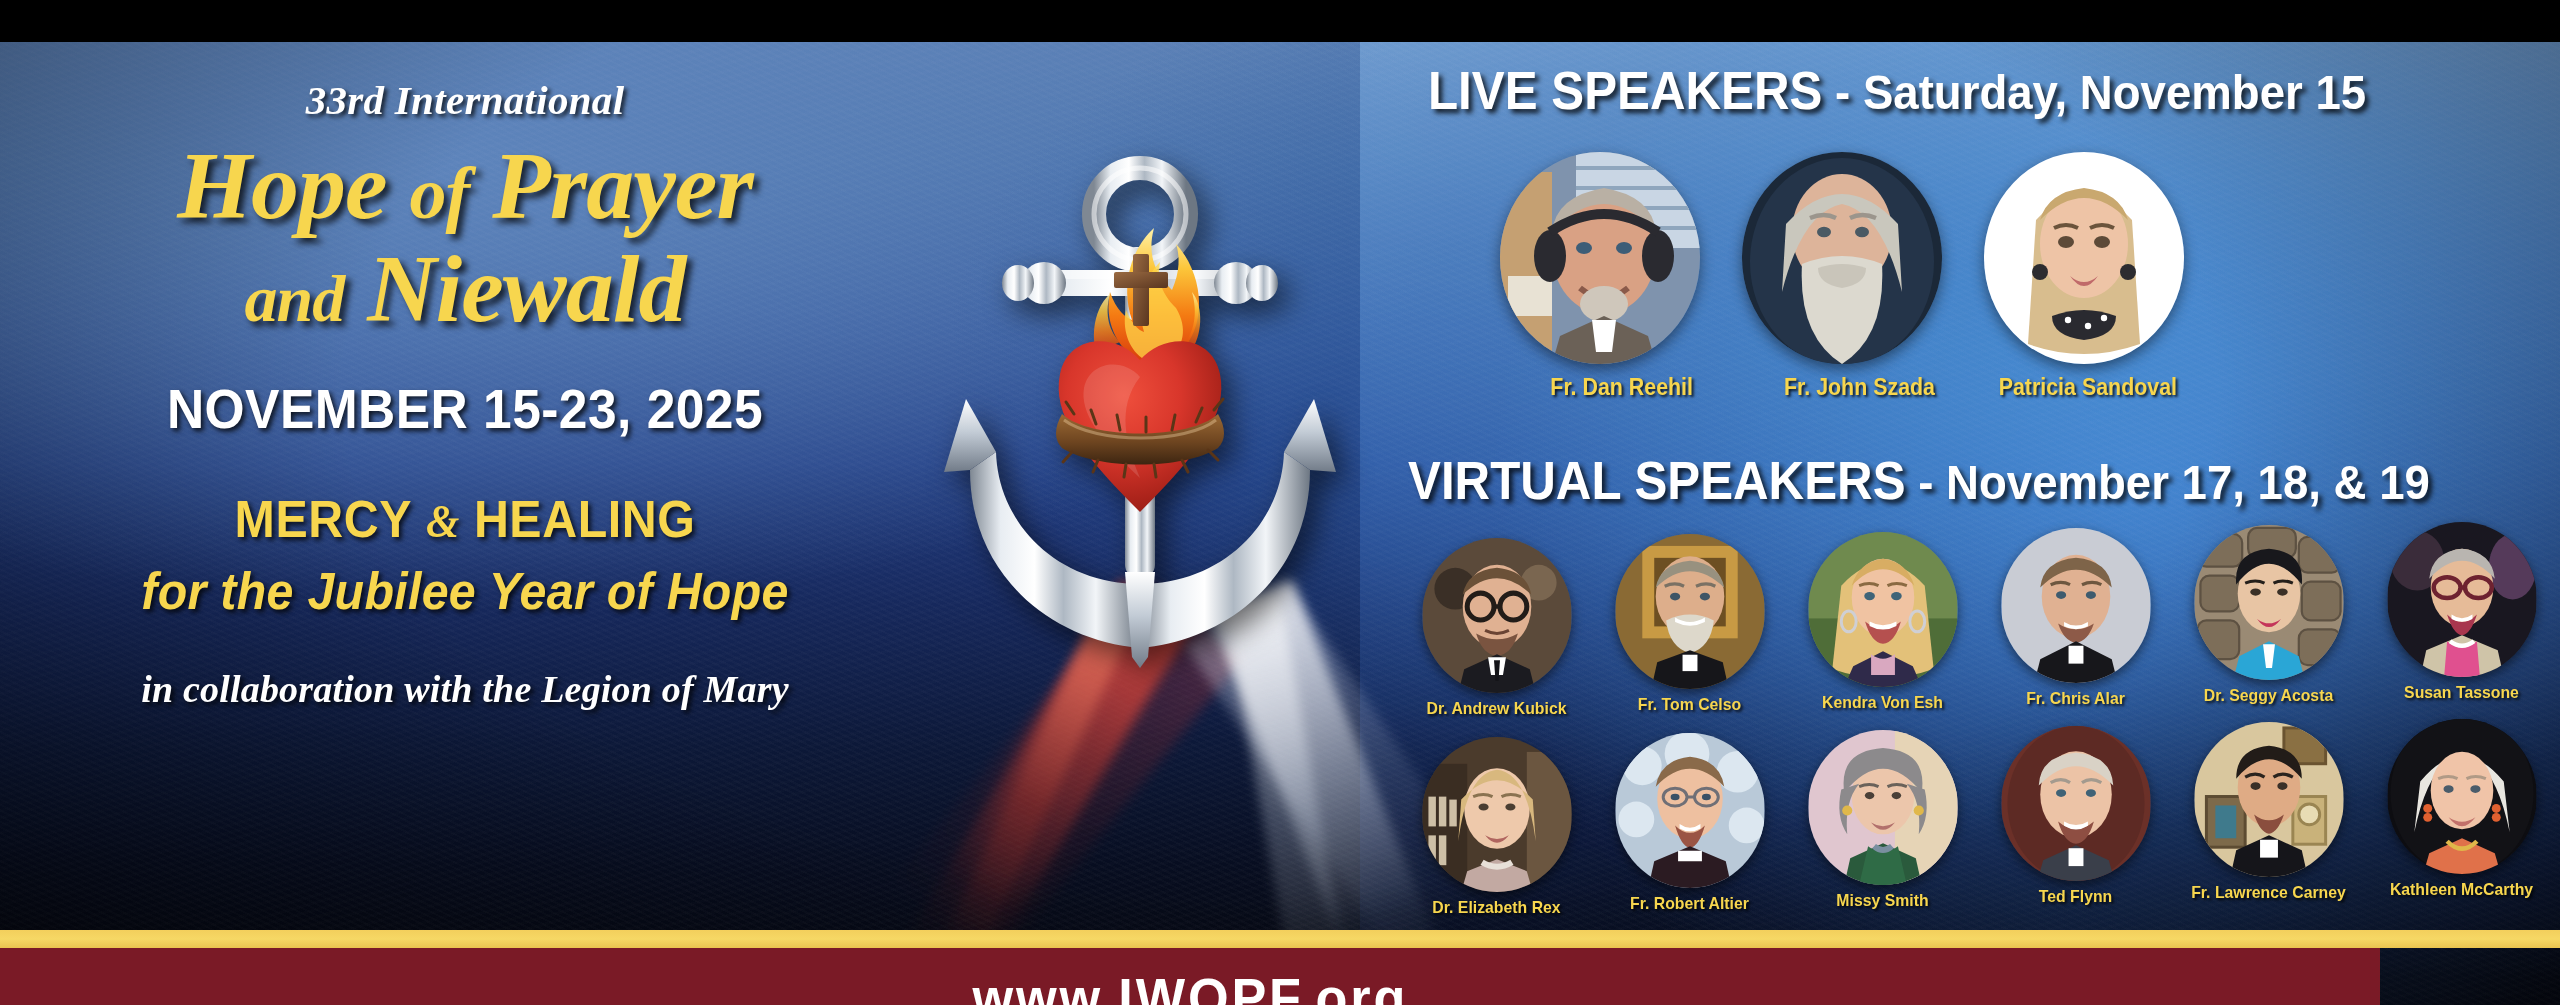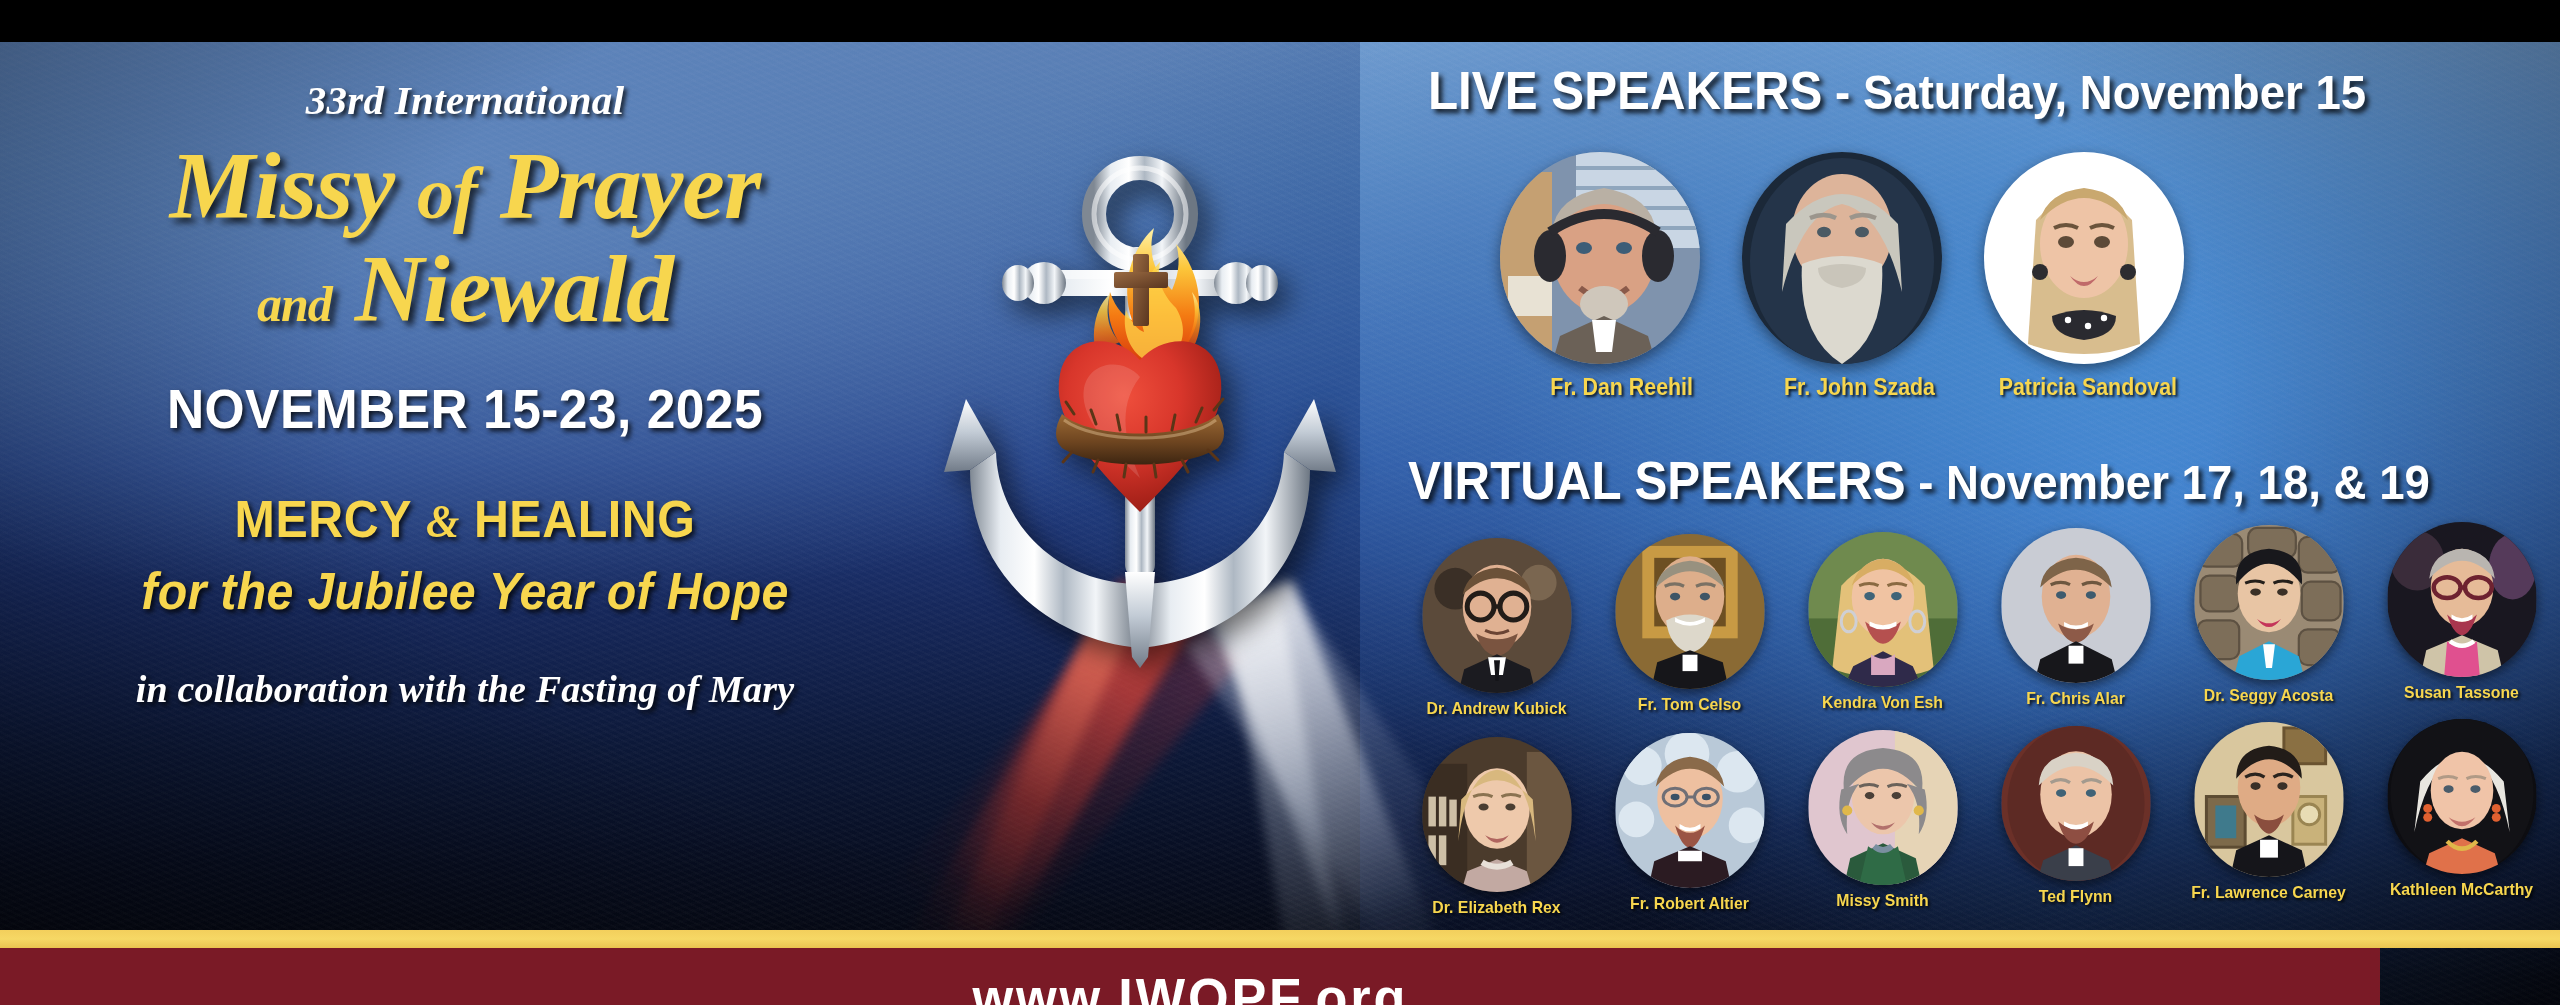--- a/index.html
+++ b/index.html
@@ -115,21 +115,21 @@
   .t-week .small { font-size:74px; }
   .t-fasting {
     margin-top:6px;
     font-family:"Liberation Serif", serif;
     font-weight:bold; font-style:italic;
     font-size:96px; line-height:1.02;
     color:#f7d64e;
     letter-spacing:-1px;
     text-shadow:5px 5px 6px rgba(0,0,0,.72);
   }
-  .t-fasting .small { font-size:50px; }
+  .t-fasting .small { font-size:66px; }
   .t-dates {
     margin-top:38px;
     font-family:"Liberation Sans", sans-serif;
     font-weight:bold; font-size:56px;
     color:#ffffff; letter-spacing:.5px;
     transform:scaleX(.92); transform-origin:center;
     text-shadow:3px 3px 5px rgba(0,0,0,.8);
   }
   .t-mercy {
     margin-top:48px;
@@ -280,36 +280,36 @@
   <div class="ray ray-white3"></div>
   <div class="ray ray-white1"></div>
   <div class="ray ray-white2"></div>
 
   <div class="bg-vignette"></div>
 
   <div class="left-col">
     <div class="t-33rd">33rd International</div>
 
     <div class="t-week">
-      <span>Missy</span><span>&nbsp;</span><span class="small">of</span><span>&nbsp;</span><span>Prayer</span>
+      <span>Hope</span><span>&nbsp;</span><span class="small">of</span><span>&nbsp;</span><span>Prayer</span>
     </div>
 
     <div class="t-fasting">
       <span class="small">and</span><span>&nbsp;</span><span>Niewald</span>
     </div>
 
     <div class="t-dates">NOVEMBER 15-23, 2025</div>
 
     <div class="t-mercy">
       <span>MERCY</span><span>&nbsp;</span><span class="amp">&amp;</span><span>&nbsp;</span><span>HEALING</span>
     </div>
 
     <div class="t-jubilee">for the Jubilee Year of Hope</div>
 
-    <div class="t-collab">in collaboration with the Fasting of Mary</div>
+    <div class="t-collab">in collaboration with the Legion of Mary</div>
   </div>
 
   <svg class="emblem" viewBox="0 0 400 530">
     <defs>
       <linearGradient id="steel" x1="0" y1="0" x2="1" y2="0">
         <stop offset="0%" stop-color="#7f8893"></stop>
         <stop offset="18%" stop-color="#e8edf2"></stop>
         <stop offset="38%" stop-color="#ffffff"></stop>
         <stop offset="55%" stop-color="#aeb8c3"></stop>
         <stop offset="74%" stop-color="#f2f5f8"></stop>

